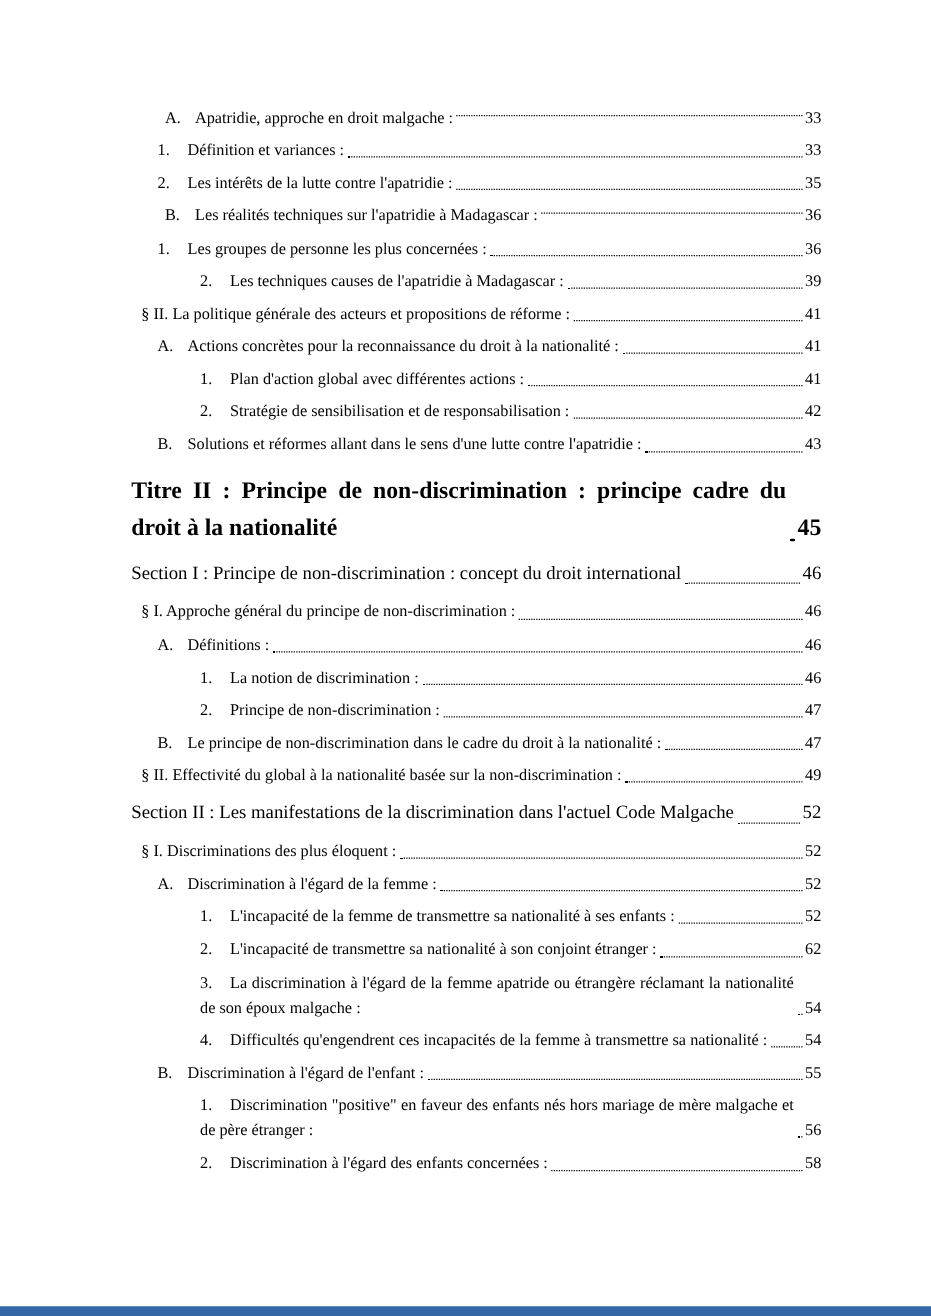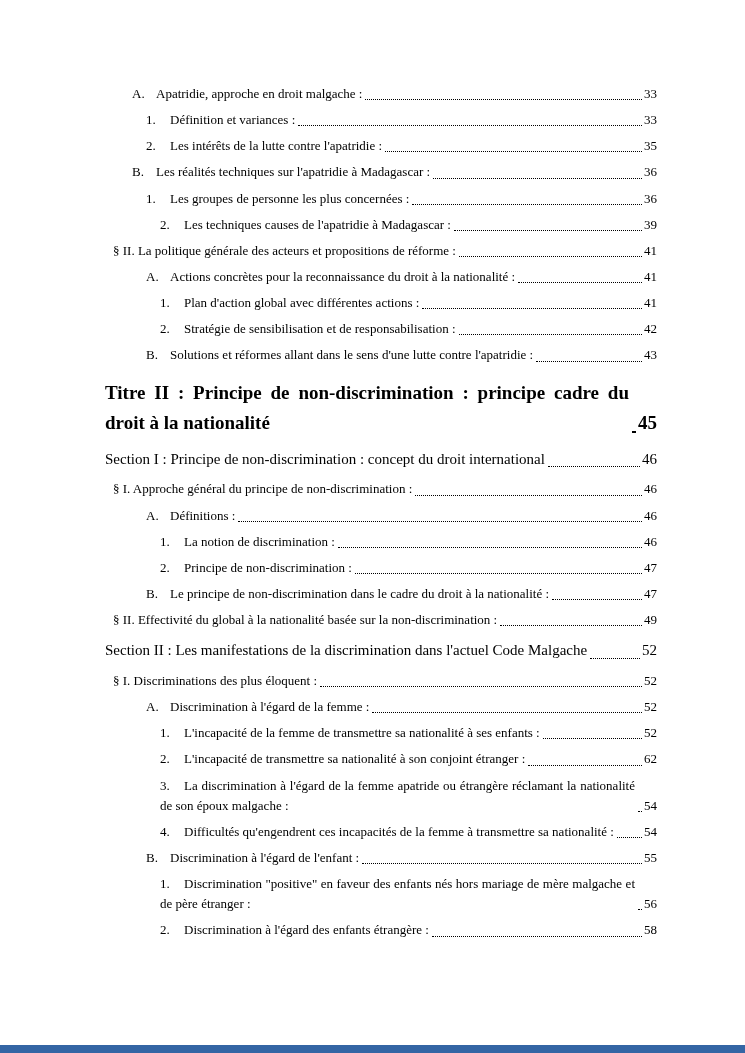--- a/index.html
+++ b/index.html
@@ -48,22 +48,22 @@
     height: 0;
   }
   .toc-entry .page-num {
     flex: 0 0 auto;
     white-space: nowrap;
   }
   
   .lvl-titre   { margin-left: 0; }
   .lvl-section { margin-left: 12px; }
   .lvl-par     { margin-left: 8px; }
-  .lvl-l1      { margin-left: 27px; }
-  .lvl-l2      { margin-left: 41px; }
+  .lvl-l1      { margin-left: 27px; align-items: center; }
+  .lvl-l2      { margin-left: 21px; }
   .lvl-l3      { margin-left: 55px; }
   
   .style-titre {
     font-size: 19px;
     font-weight: bold;
     line-height: 1.58;
     margin: 12px 0 9px;
   }
   .style-titre .leader {
     border-bottom: 2px dotted #000000;
@@ -224,19 +224,19 @@
     <span class="content"><span class="label">B.</span><span class="text">Discrimination à l'égard de l'enfant :</span></span>
     <span class="leader"></span>
     <span class="page-num">55</span>
   </div>
       <div class="toc-entry lvl-l3 style-normal">
     <span class="content"><span class="label">1.</span><span class="text">Discrimination "positive" en faveur des enfants nés hors mariage de mère malgache et de père étranger :</span></span>
     <span class="leader"></span>
     <span class="page-num">56</span>
   </div>
       <div class="toc-entry lvl-l3 style-normal">
-    <span class="content"><span class="label">2.</span><span class="text">Discrimination à l'égard des enfants étrangère :</span></span>
+    <span class="content"><span class="label">2.</span><span class="text">Discrimination à l'égard des enfants concernées :</span></span>
     <span class="leader"></span>
     <span class="page-num">58</span>
   </div>
     </div>
   <div class="bottom-bar" style="background: rgb(52, 101, 164);"></div>
 </div>
 
 </body></html>

